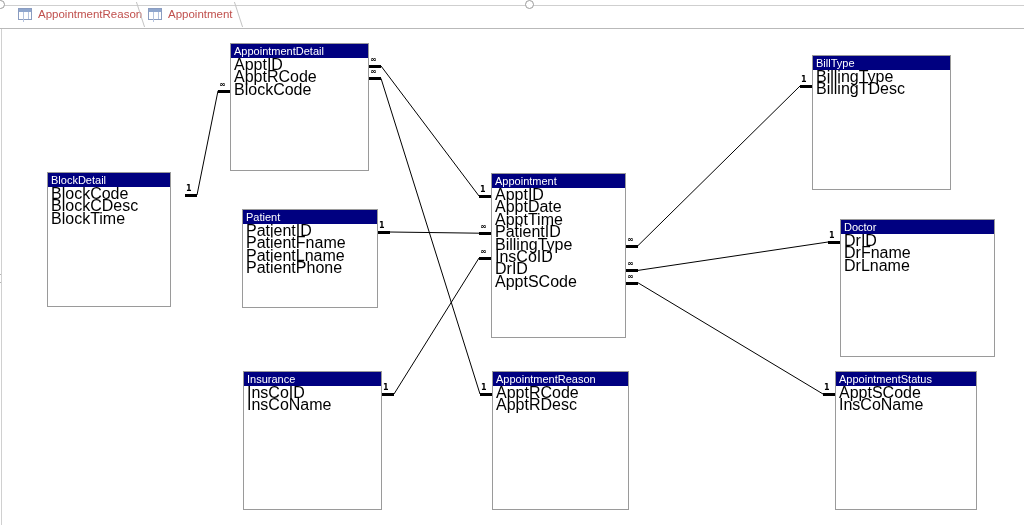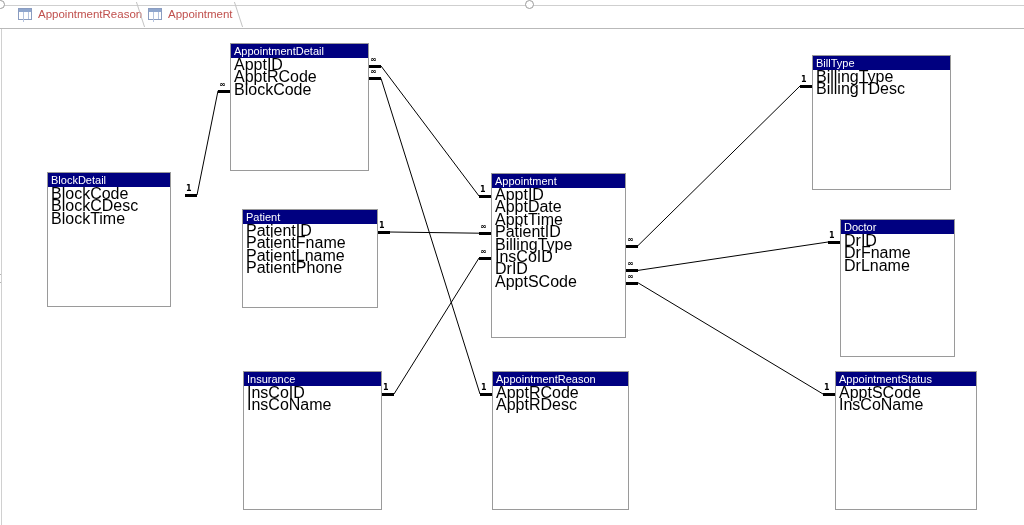--- a/index.html
+++ b/index.html
@@ -129,21 +129,21 @@
           <div class="fld">ApptSCode</div>
         </div>
       </div>
       <div class="tbl" style="left: 810px; top: 26px; width: 139px; height: 135px;">
         <div class="thead">BillType</div>
         <div class="fields">
           <div class="fld">BillingType</div>
           <div class="fld">BillingTDesc</div>
         </div>
       </div>
-      <div class="tbl" style="left: 838px; top: 190px; width: 115px; height: 138px;">
+      <div class="tbl" style="left: 838px; top: 190px; width: 155px; height: 138px;">
         <div class="thead">Doctor</div>
         <div class="fields">
           <div class="fld">DrID</div>
           <div class="fld">DrFname</div>
           <div class="fld">DrLname</div>
         </div>
       </div>
       <div class="tbl" style="left: 241px; top: 342px; width: 139px; height: 139px;">
         <div class="thead">Insurance</div>
         <div class="fields">

